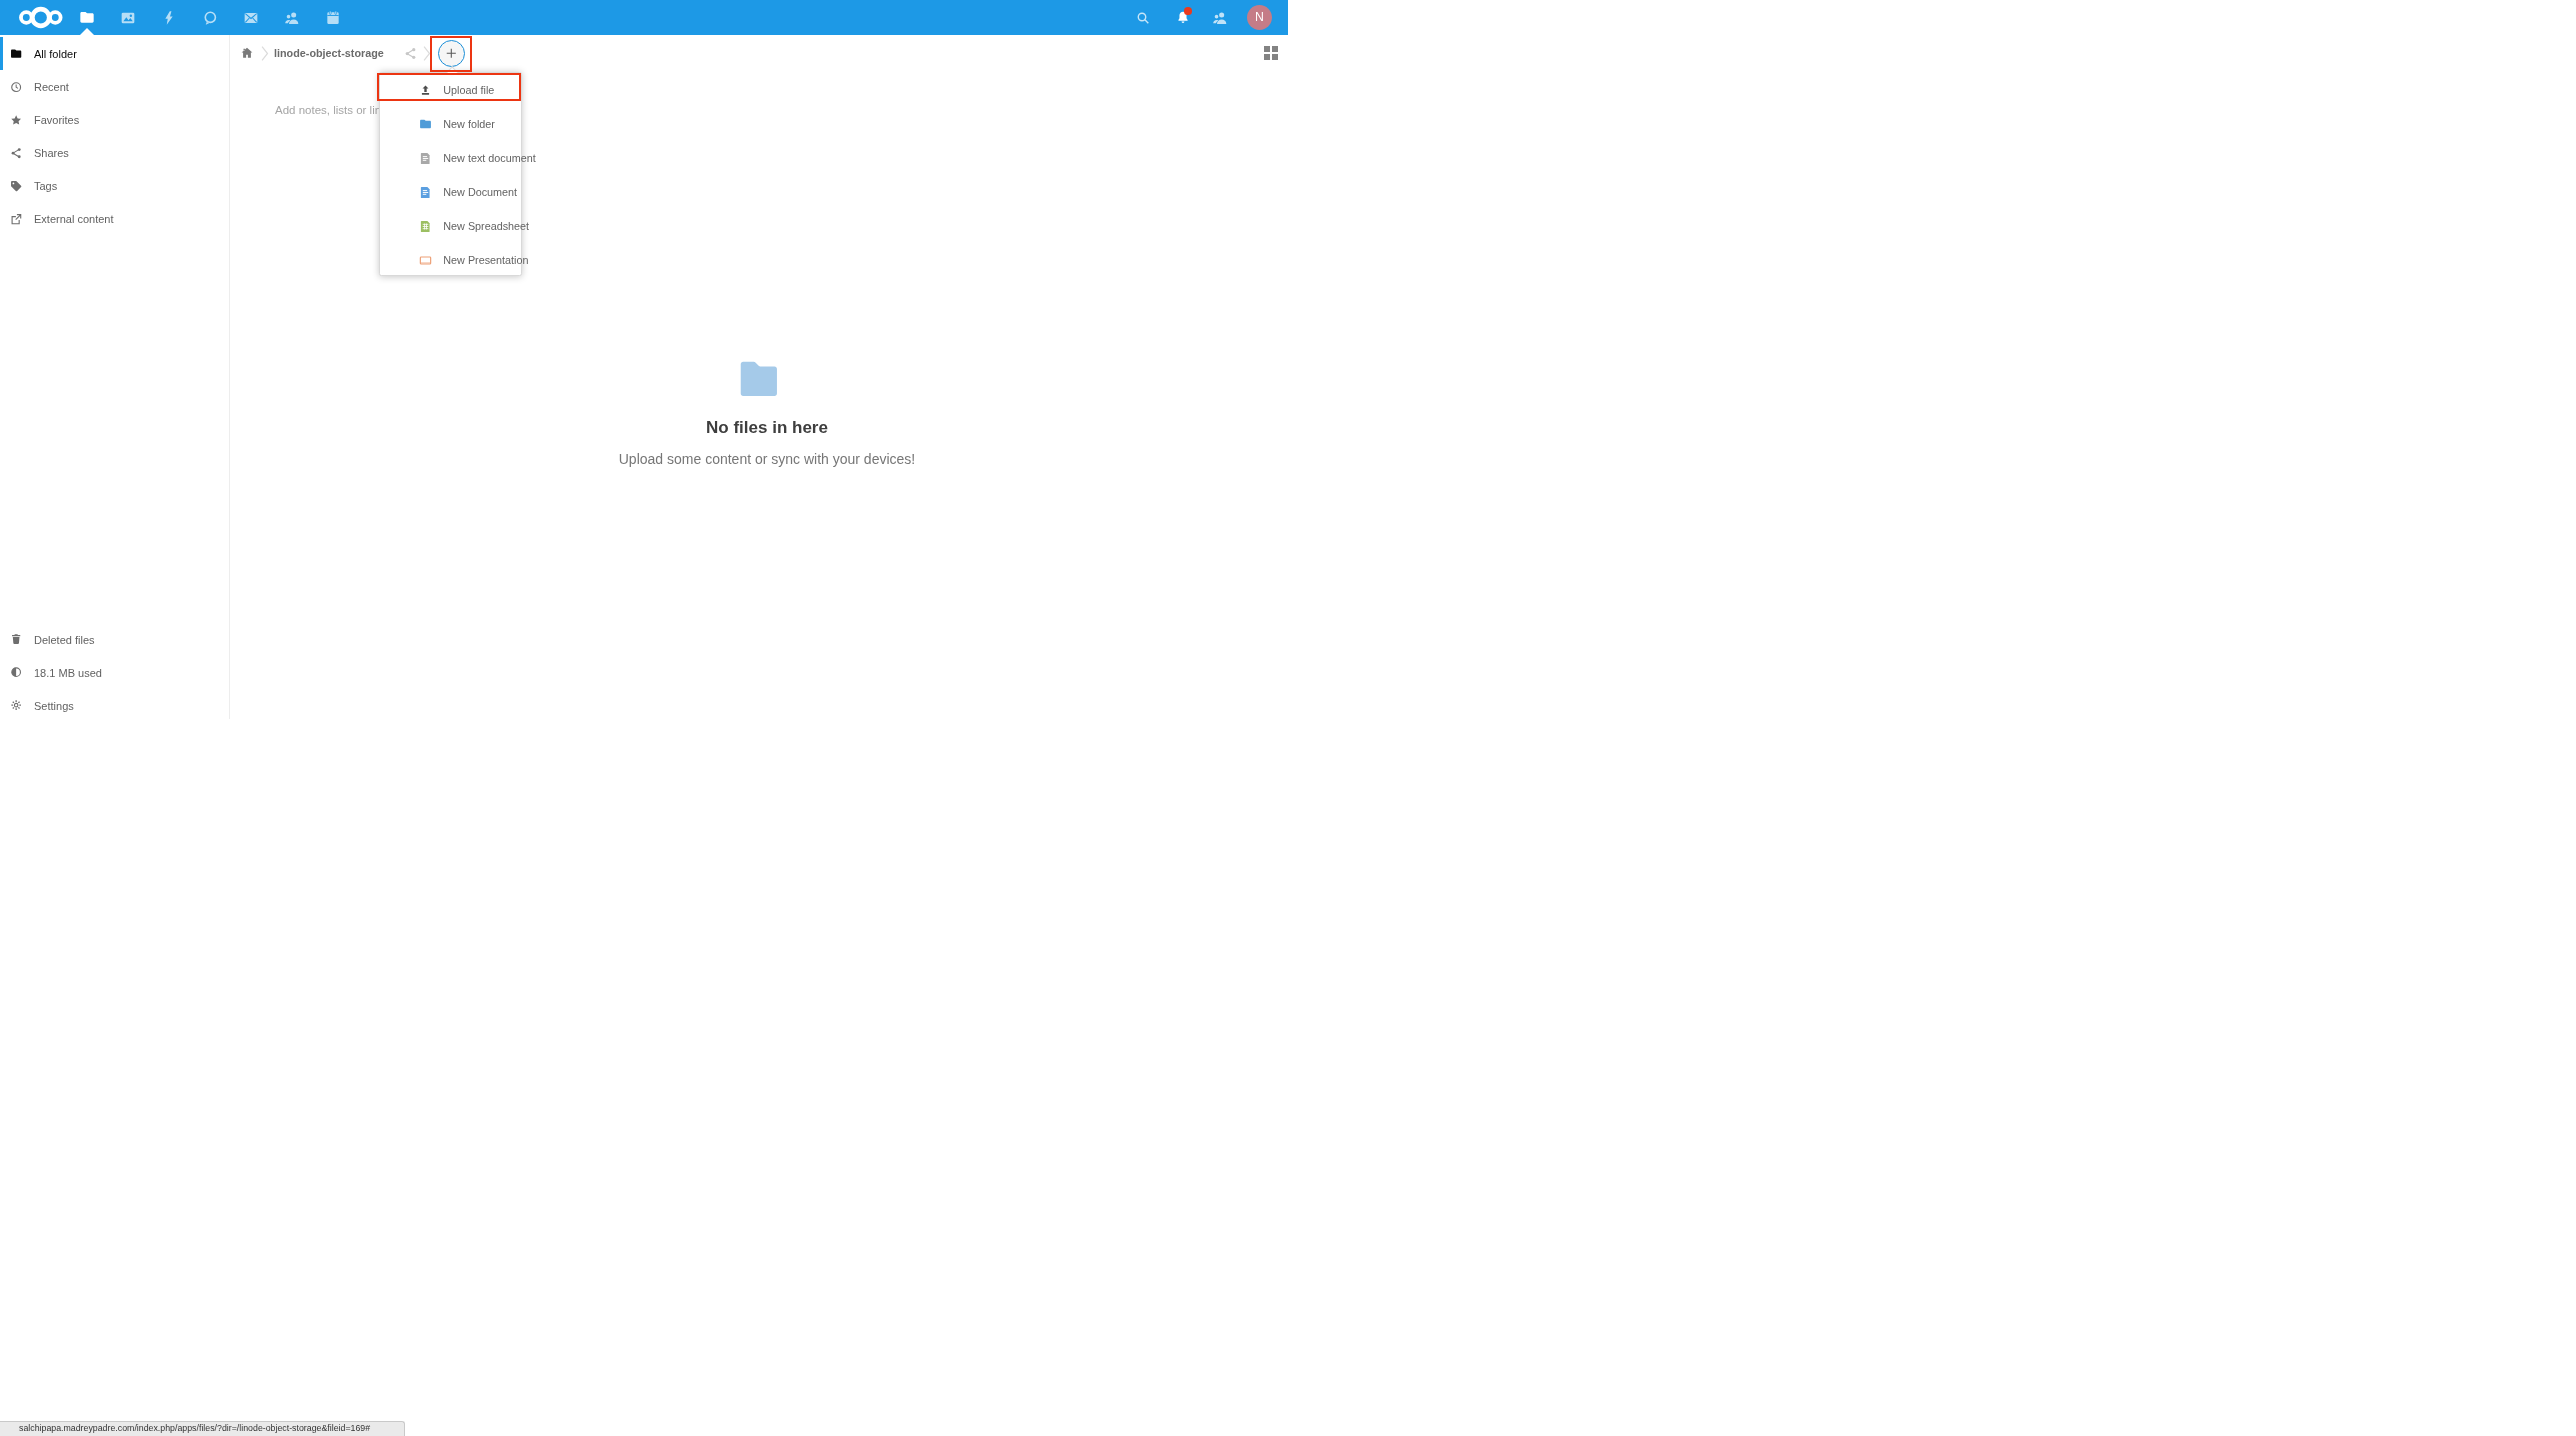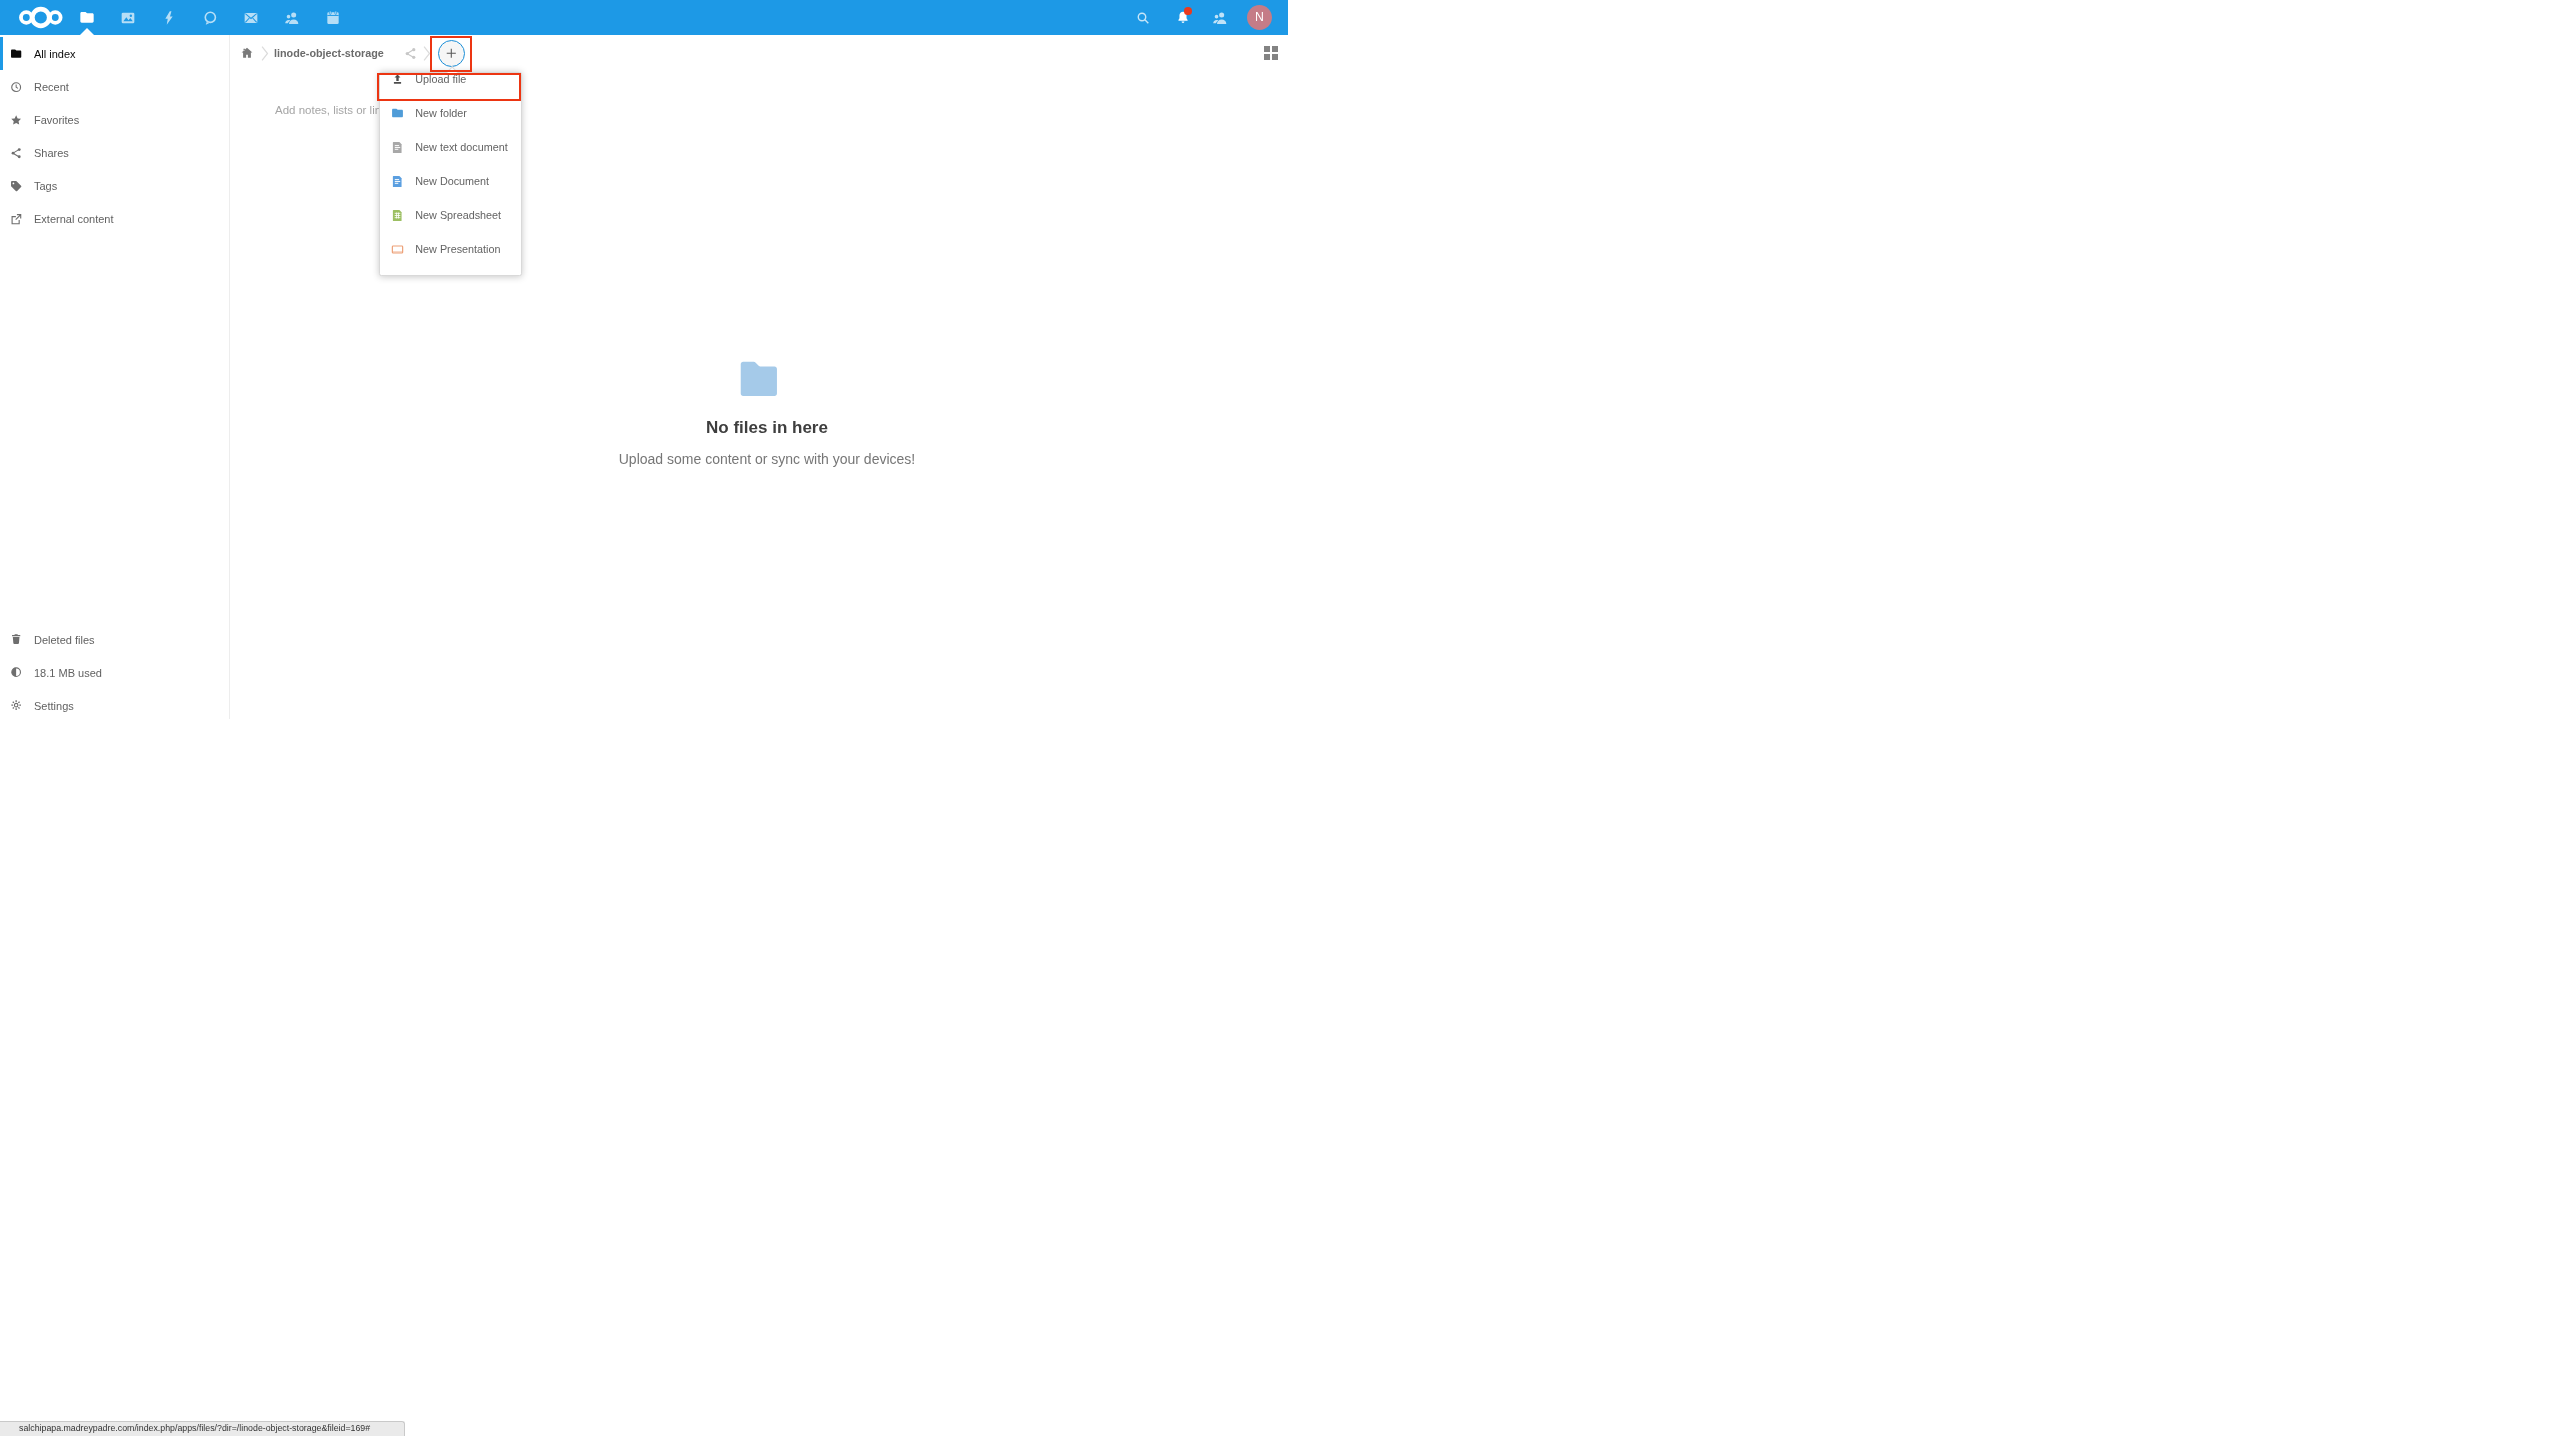--- a/index.html
+++ b/index.html
@@ -52,21 +52,21 @@
     grid-template-columns:6.1px 6.1px; grid-template-rows:6.1px 6.1px; gap:1.5px; cursor:pointer; }
   #grid-toggle span { background:#838383; }
   #workspace-hint { position:absolute; left:275px; top:104px; font-size:11.5px; color:#a5a5a5; }
 
   
   #new-menu { position:absolute; left:379px; top:72px; width:143px; height:204px; background:#fff;
     border:0.8px solid #d9d9d9; border-radius:2.3px; box-shadow:0 0.8px 7.7px rgba(0,0,0,.22);
     z-index:40; }
   #menu-caret { position:absolute; left:68px; top:-4.6px; width:8.4px; height:8.4px; background:#fdfdfd;
     border-left:0.8px solid #d9d9d9; border-top:0.8px solid #d9d9d9; transform:rotate(45deg); }
-  .menu-item { height:34px; display:flex; align-items:flex-start; cursor:pointer; }
+  .menu-item { height:34px; display:flex; align-items:center; cursor:pointer;padding-left:28px; }
   .menu-item svg { width:13px; height:13px; margin-left:10.8px; flex:none; }
   .menu-label { margin-left:11.5px; font-size:10.8px; color:#636363; white-space:nowrap; }
 
   
   #empty { position:absolute; left:230px; top:0; width:1058px; text-align:center; }
   #empty-folder-icon { position:absolute; left:508px; top:358px; width:41px; height:40px; }
   #empty-title { position:absolute; left:8px; top:418px; width:1058px; font-size:17px;
     font-weight:bold; color:#3e3e3e; }
   #empty-sub { position:absolute; left:8px; top:451px; width:1058px; font-size:14px; color:#767676; }
 
@@ -169,21 +169,21 @@
   </div>
 </div>
 
 <div id="sidebar">
   <div id="nav-top">
     <div class="nav-item active">
       <div class="active-bar"></div>
       <svg viewBox="0 0 24 24" fill="#0b0b0b">
         <path d="M2 5c0-1.1.9-2 2-2h5.2c.5 0 1 .2 1.4.6L12.4 5H20c1.1 0 2 .9 2 2v10c0 1.1-.9 2-2 2H4c-1.1 0-2-.9-2-2V5z"></path>
       </svg>
-      <span class="nav-label">All index</span>
+      <span class="nav-label">All folder</span>
     </div>
     <div class="nav-item">
       <svg viewBox="0 0 24 24">
         <circle cx="12" cy="12" r="8.6" fill="none" stroke="#6e6e6e" stroke-width="2.2"></circle>
         <path d="M12 6.8v5.4l3.6 2.1" fill="none" stroke="#6e6e6e" stroke-width="2"></path>
       </svg>
       <span class="nav-label">Recent</span>
     </div>
     <div class="nav-item">
       <svg viewBox="0 0 24 24" fill="#6e6e6e">

